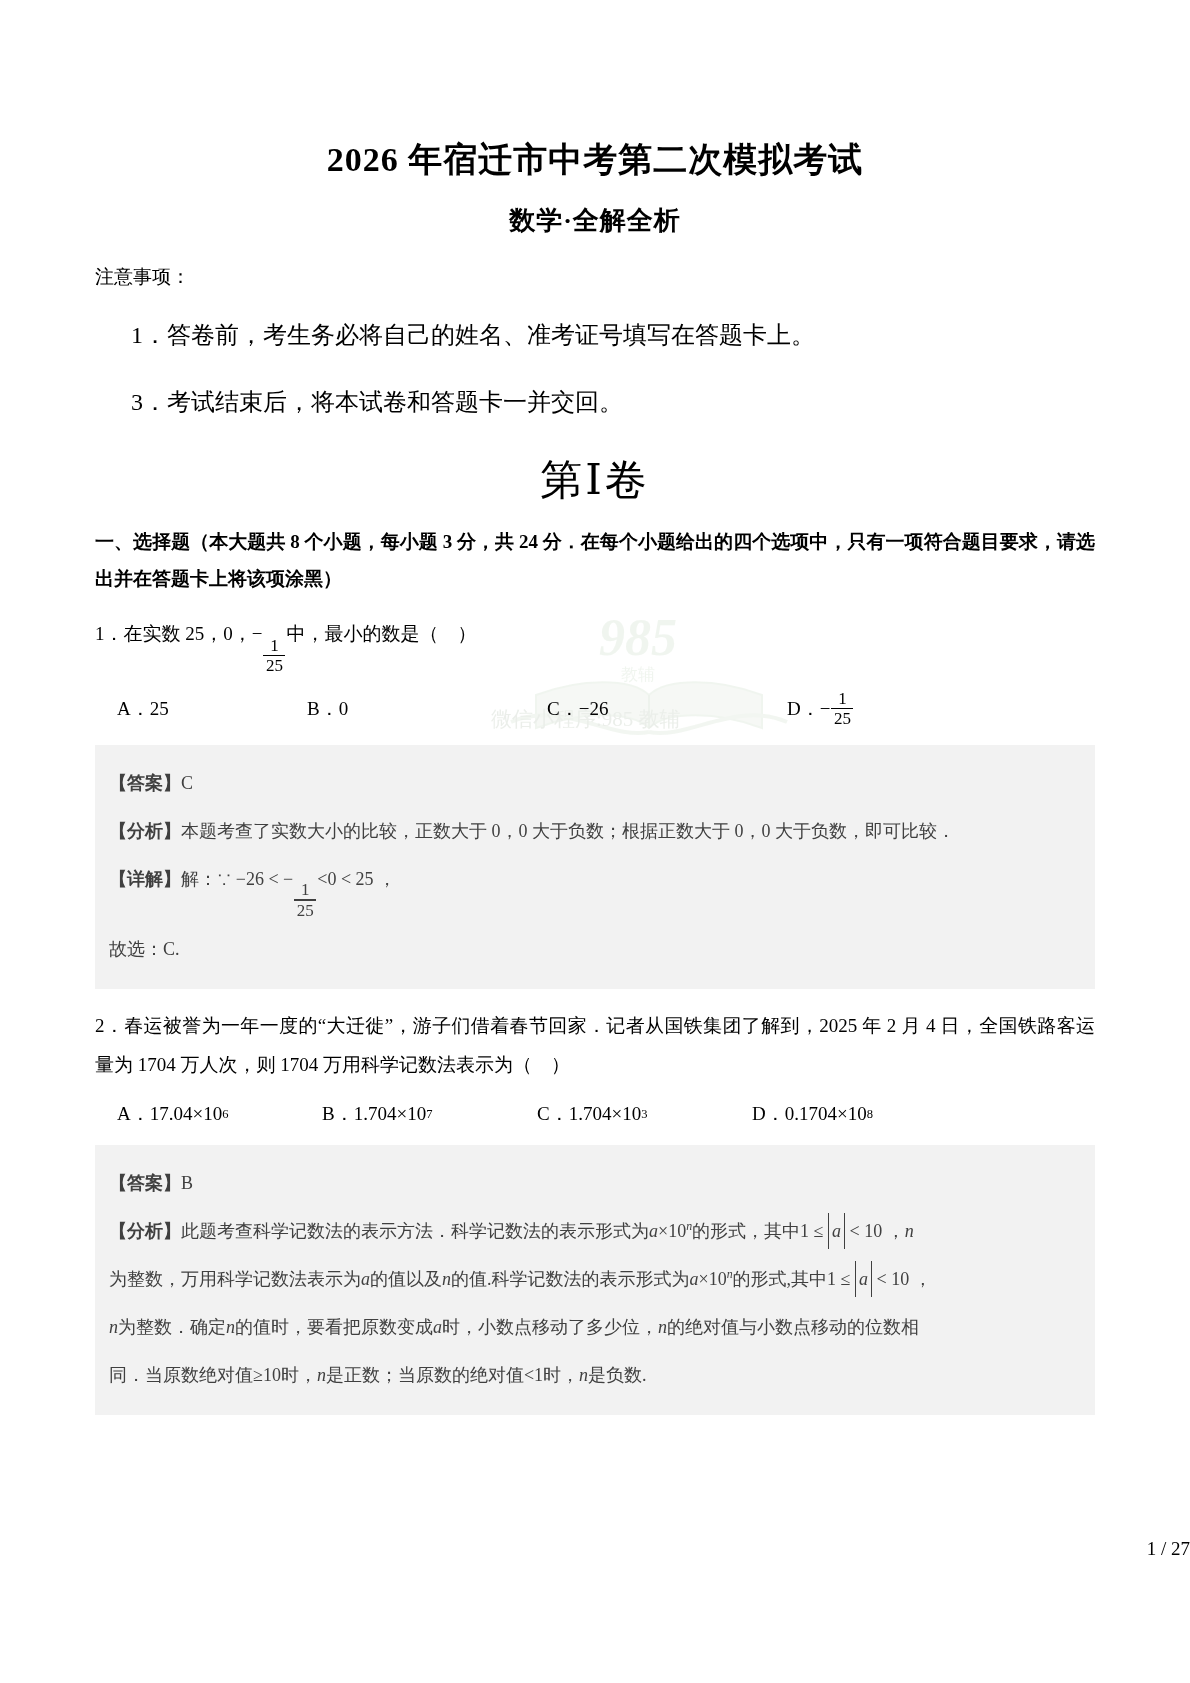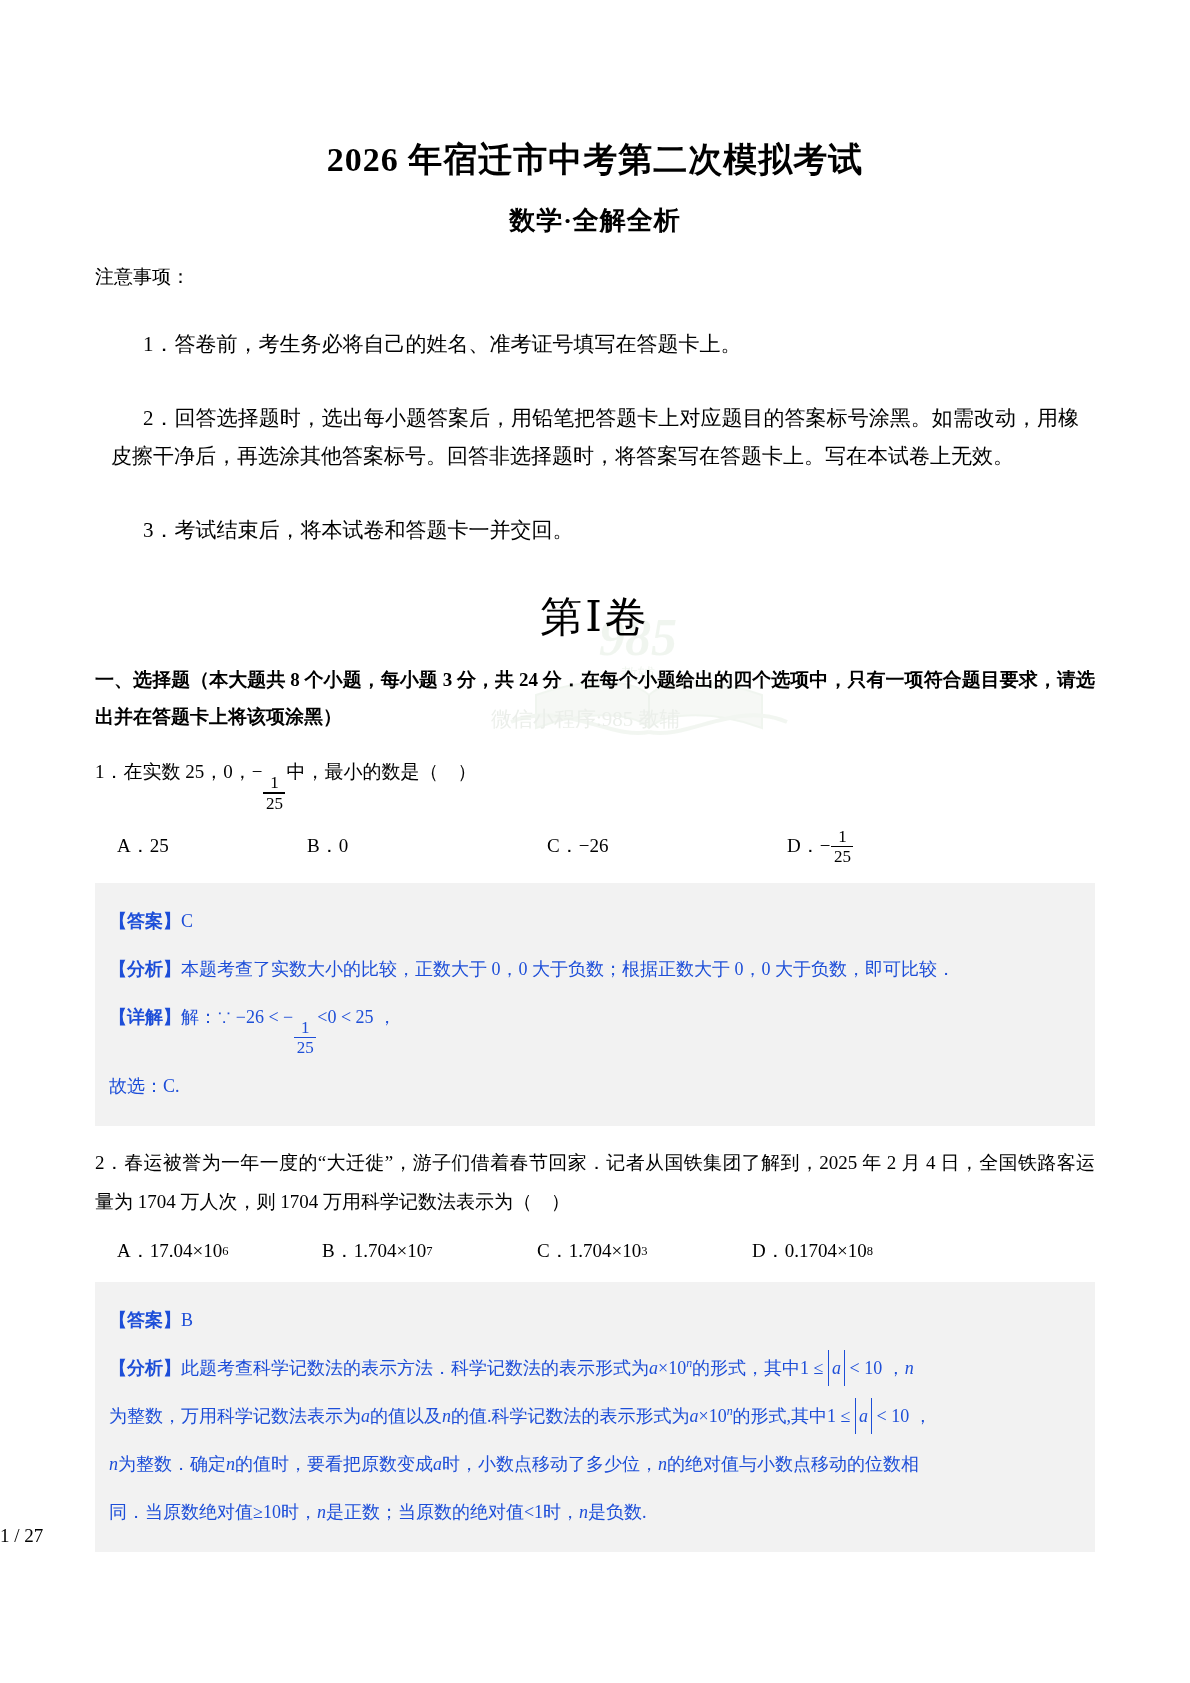--- a/index.html
+++ b/index.html
@@ -77,22 +77,22 @@
     letter-spacing: .5px;
   }
 
   .notice-title {
     font-size: 19px;
     font-weight: normal;
     margin: 0;
     padding-top: 26px;
   }
   .notice-item {
-    font-size: 21px;
-    margin: 16px;
+    font-size: 24px;
+    margin: 4px;
     padding-top: 19px;
     text-indent: 32px;
     line-height: 1.85;
     text-align: justify;
   }
 
   .juan-title {
     text-align: center;
     font-size: 42px;
     margin: 0;
@@ -170,37 +170,37 @@
     display: inline-block;
     border-left: 1.3px solid currentColor;
     border-right: 1.3px solid currentColor;
     padding: 0 3px;
     font-style: italic;
   }
 
   
   .answer-block {
     background: #f2f2f2;
-    color: #1d4ed8;
+    color: #404040;
     font-size: 18px;
     padding: 14px 14px 16px 14px;
     margin-top: 8px;
     line-height: 2.0;
     text-align: justify;
   }
   .ablock-line { margin: 0; padding: 6px 0; }
   .tag { font-weight: bold; }
 
   
   .footer {
     position: absolute;
     left: 0;
     right: 0;
-    bottom: 136px;
-    text-align: left;
+    bottom: 123px;
+    text-align: right;
     font-size: 19px;
     color: #000;
     z-index: 3;
   }
 </style>
 </head>
 <body>
 
 <div class="page">
 
@@ -216,21 +216,20 @@
     <div class="wm-text">微信小程序:985 教辅</div>
   </div>
 
   <div class="content">
 
     <h1 class="doc-title">2026 年宿迁市中考第二次模拟考试</h1>
     <h2 class="doc-subtitle">数学·全解全析</h2>
 
     <p class="notice-title">注意事项：</p>
     <p class="notice-item">1．答卷前，考生务必将自己的姓名、准考证号填写在答题卡上。</p>
-    <p class="notice-item">2．回答选择题时，选出每小题答案后，用铅笔把答题卡上对应题目的答案标号涂黑。如需改动，用橡皮擦干净后，再选涂其他答案标号。回答非选择题时，将答案写在答题卡上。写在本试卷上无效。</p>
     <p class="notice-item">3．考试结束后，将本试卷和答题卡一并交回。</p>
 
     <p class="juan-title">第Ⅰ卷</p>
 
     <p class="section-head">一、选择题（本大题共 8 个小题，每小题 3 分，共 24 分．在每个小题给出的四个选项中，只有一项符合题目要求，请选出并在答题卡上将该项涂黑）</p>
 
     <p class="question">
       <span>1．在实数 25，0，</span><span>−</span><span class="frac">
           <span class="num">1</span>
           <span class="bar"></span>

